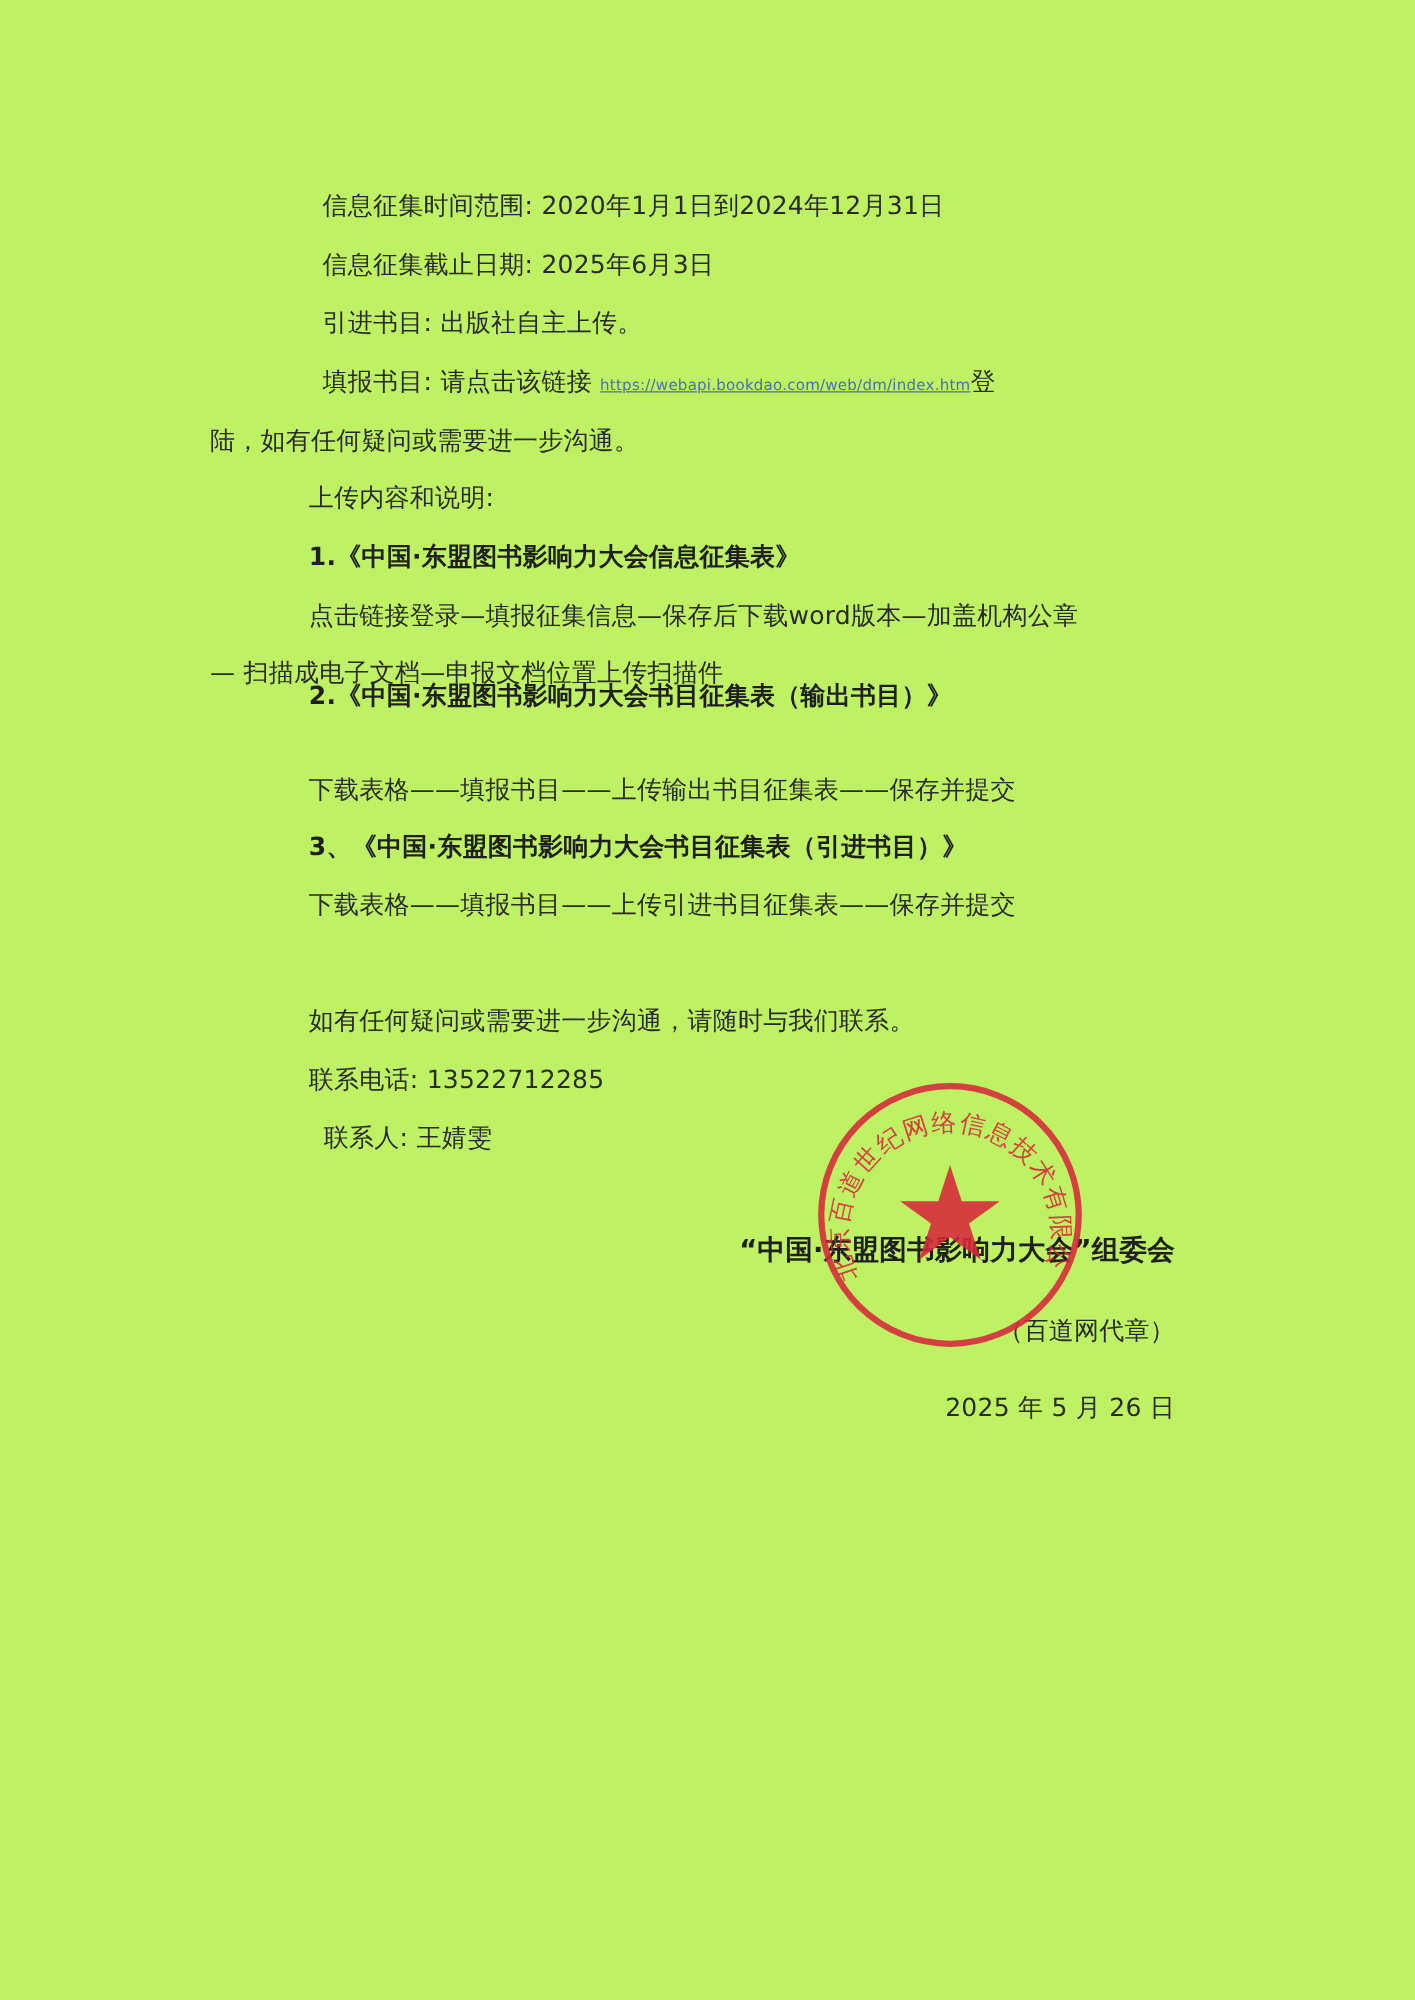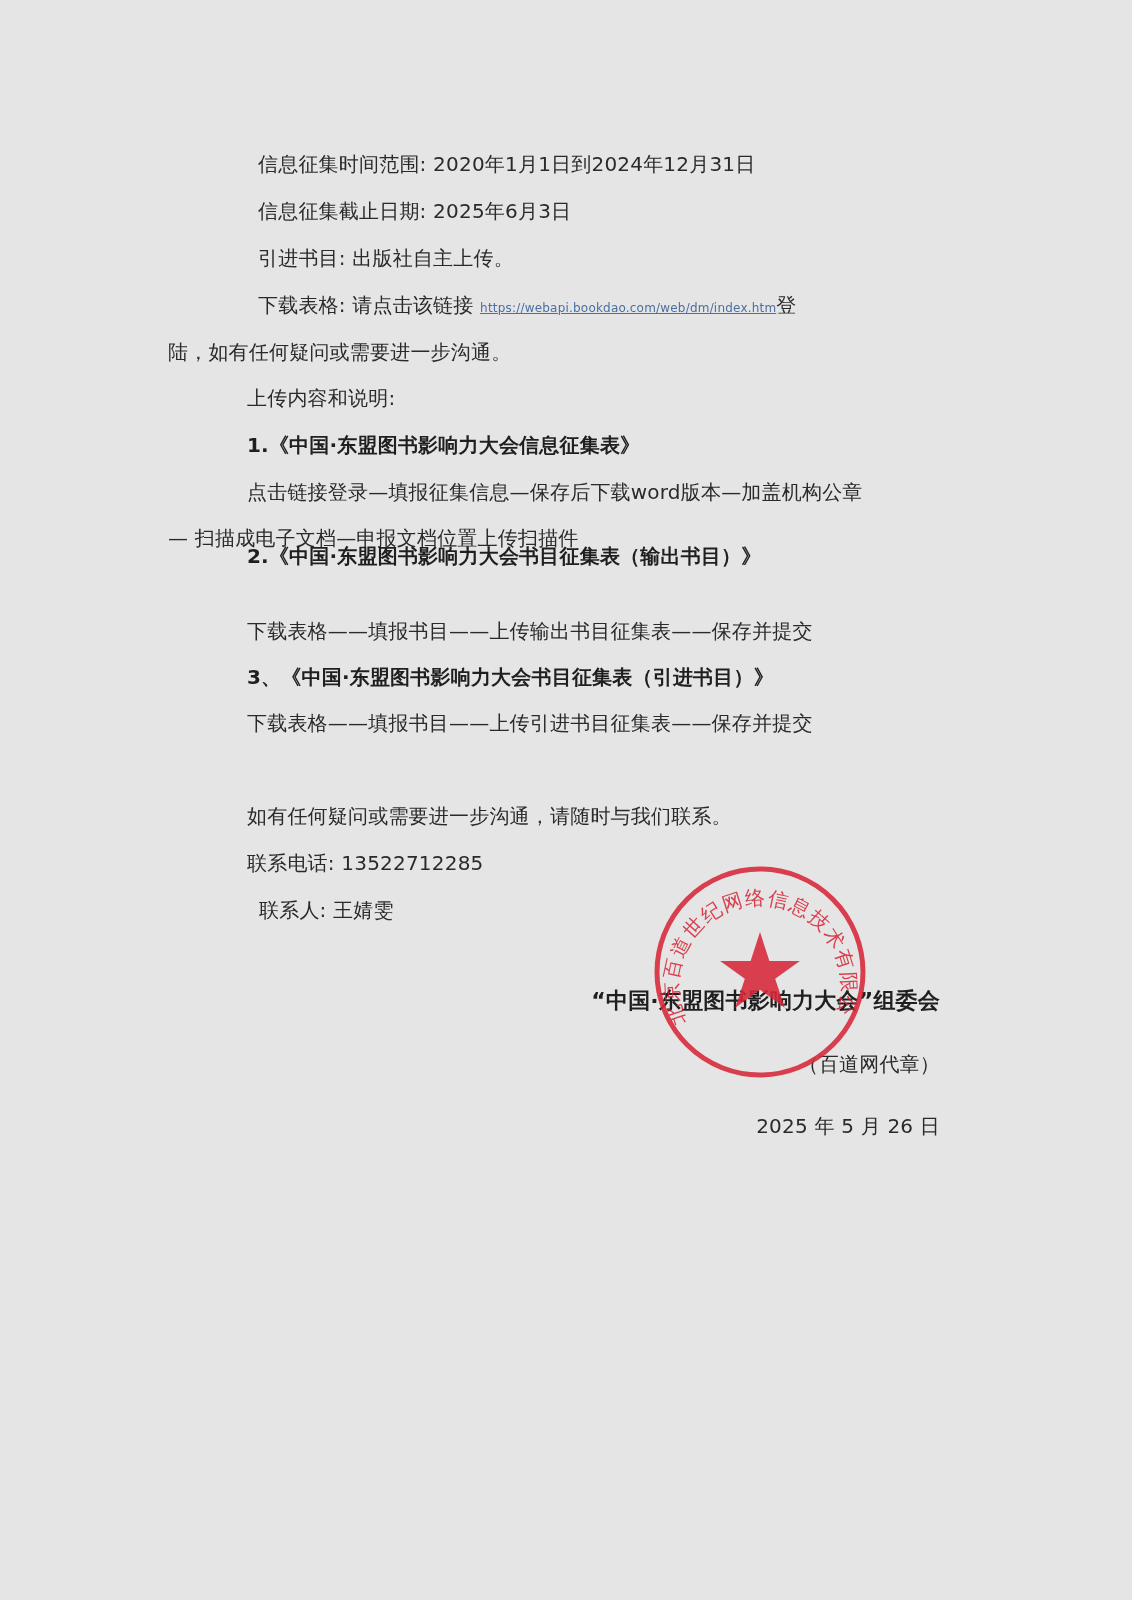--- a/index.html
+++ b/index.html
@@ -1,18 +1,18 @@
 <!DOCTYPE html>
 <html><head>
 <meta charset="utf-8">
 <style>
   html, body { margin: 0; padding: 0; background: #ffffff; }
   body { width: 1132px; height: 1600px; position: relative; overflow: hidden;
          font-family: "DejaVu Sans", "Liberation Sans", sans-serif; color: #2a2a2a; }
-  .page { position: absolute; left: 0; top: 0; width: 1132px; height: 1600px; background: #e5e5e5; }
+  .page { position: absolute; left: 0; top: 0; width: 1132px; height: 1600px; background: #bef264; }
   .line { position: absolute; font-size: 20px; line-height: 26px; white-space: nowrap; letter-spacing: 0.2px; }
   .bold { font-weight: bold; color: #1f1f1f; }
   .link { color: #4a6fa5; text-decoration: underline; font-size: 12px; }
   .right { text-align: right; margin-left: 20px; }
   .stamp { position: absolute; left: 650px; top: 862px; width: 220px; height: 220px; opacity: 0.88; pointer-events: none; }
 </style>
 </head>
 <body>
 
 <div class="page">
@@ -26,21 +26,21 @@
     <span>信息征集截止日期:</span>
     <span>2025年6月3日</span>
   </div>
 
   <div class="line" style="left:258px; top:245px;">
     <span>引进书目:</span>
     <span>出版社自主上传。</span>
   </div>
 
   <div class="line" style="left:258px; top:292px;">
-    <span>下载表格:</span>
+    <span>填报书目:</span>
     <span>请点击该链接</span>
     <a class="link">https://webapi.bookdao.com/web/dm/index.htm</a><span>登</span>
   </div>
 
   <div class="line" style="left:168px; top:339px;">陆，如有任何疑问或需要进一步沟通。</div>
 
   <div class="line" style="left:247px; top:385px;">上传内容和说明:</div>
 
   <div class="line bold" style="left:247px; top:432px;">1.《中国·东盟图书影响力大会信息征集表》</div>
   <div class="line" style="left:247px; top:479px;">点击链接登录—填报征集信息—保存后下载word版本—加盖机构公章</div>

